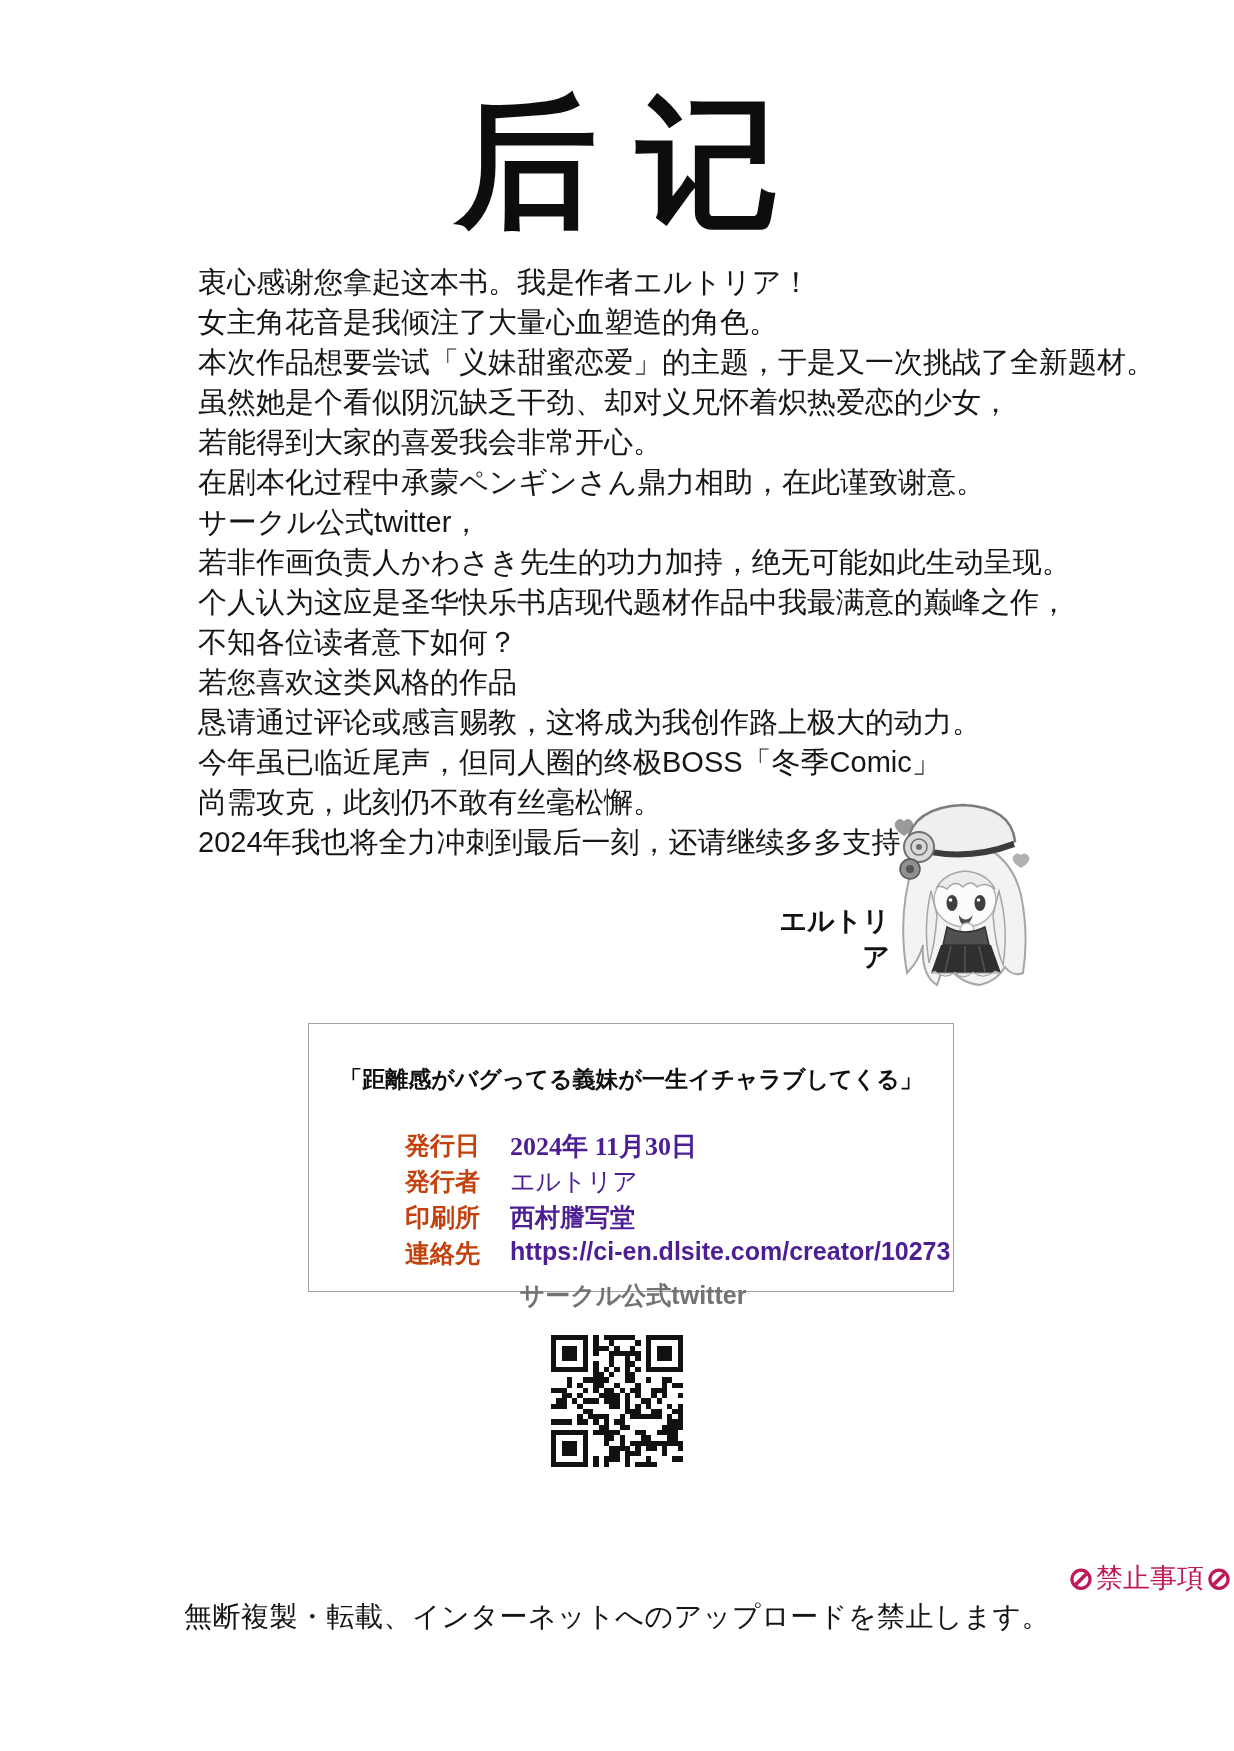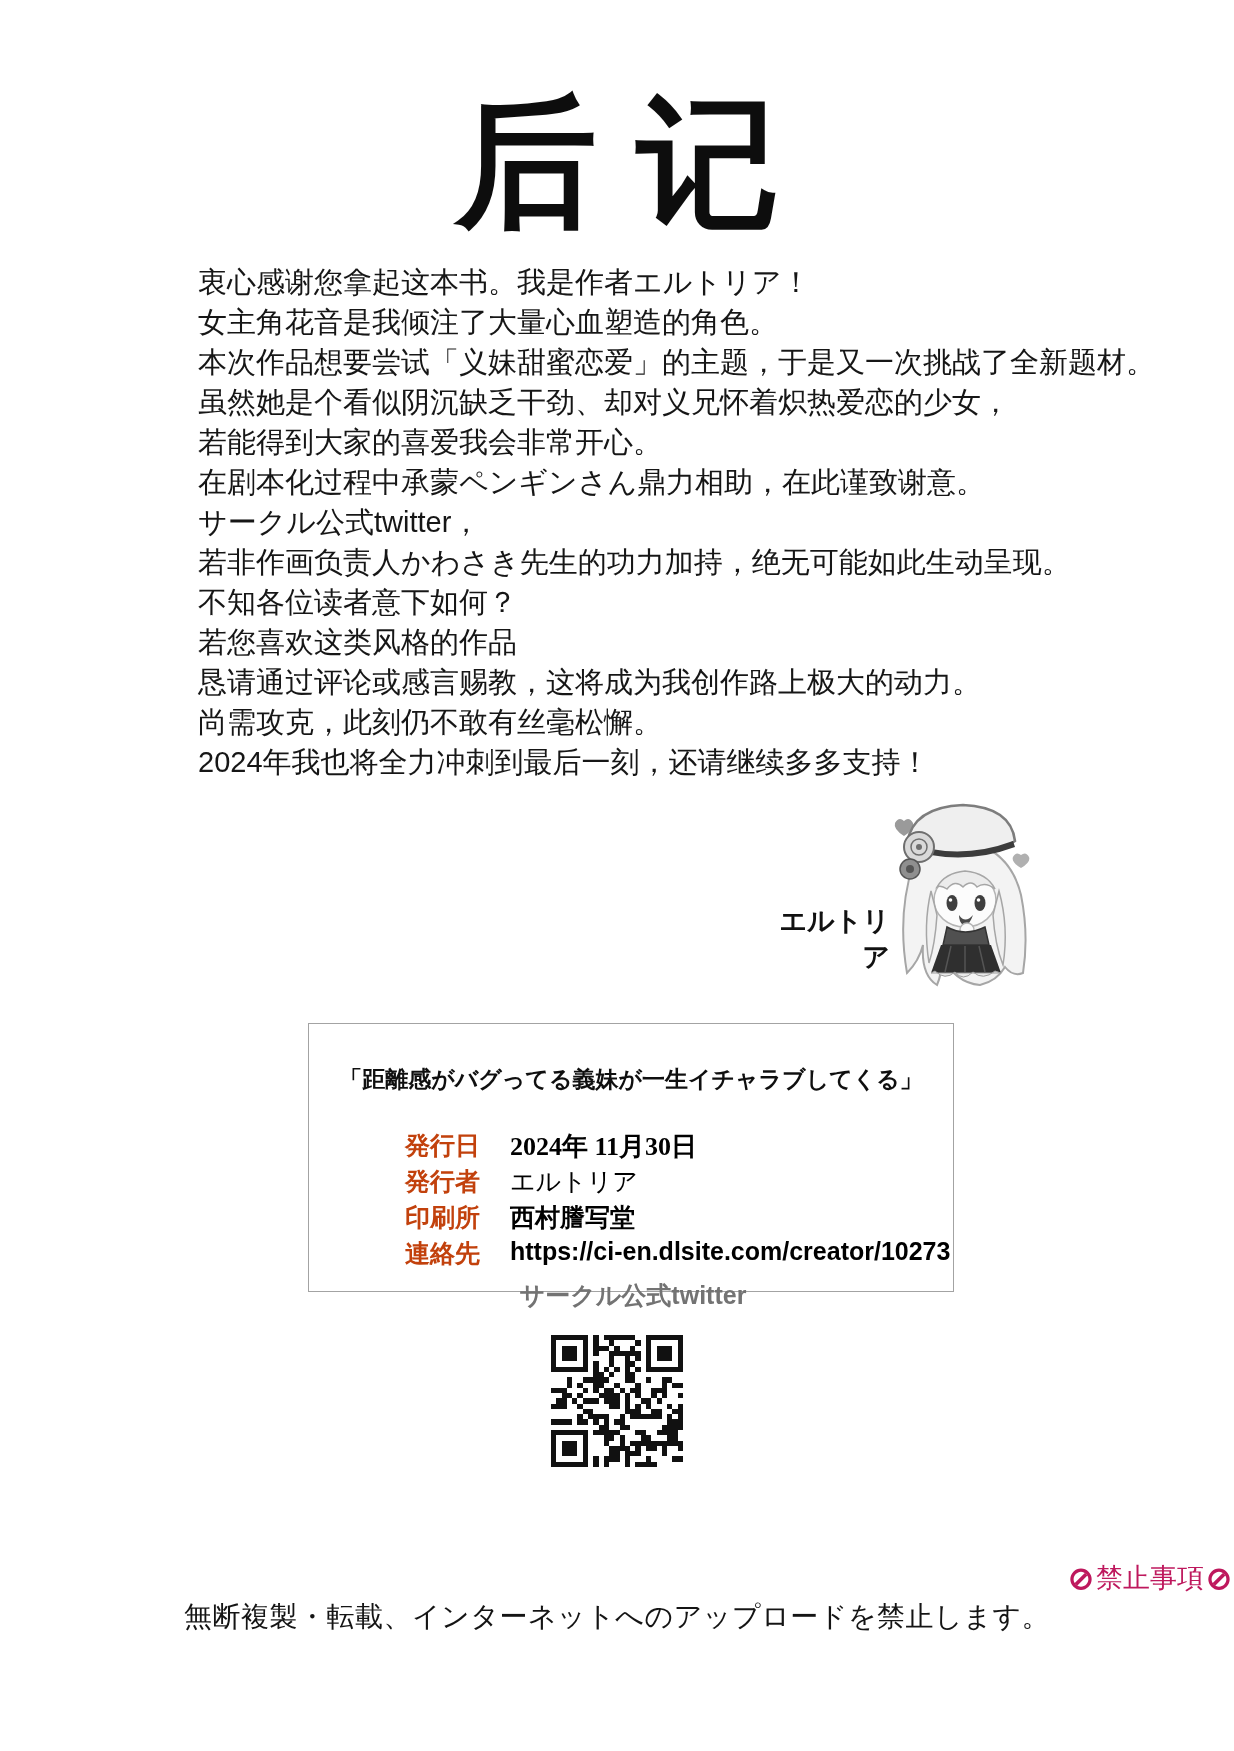--- a/index.html
+++ b/index.html
@@ -57,21 +57,21 @@
     white-space:nowrap;
   }
   .colophon-rows{margin-top:34px;}
   .colophon-row{position:relative;height:36px;}
   .colophon-row .row-label{
     position:absolute;left:96px;
     font-weight:bold;font-size:25px;color:#c2410c;
   }
   .colophon-row .row-value{
     position:absolute;left:201px;
-    font-size:25px;color:#000000;font-weight:bold;
+    font-size:25px;color:#4c1d95;font-weight:bold;
   }
   .colophon-row .row-value.serif{
     font-family:"Liberation Serif",serif;font-size:26px;
   }
   .colophon-row .row-value.plain{font-weight:normal;}
   
   .twitter-label{
     position:absolute;top:1279px;left:16px;width:100%;
     text-align:center;font-weight:bold;font-size:25px;color:#737373;
   }
@@ -102,23 +102,25 @@
 
   <div class="afterword">
     <div class="line">衷心感谢您拿起这本书。我是作者エルトリア！</div>
     <div class="line">女主角花音是我倾注了大量心血塑造的角色。</div>
     <div class="line">本次作品想要尝试「义妹甜蜜恋爱」的主题，于是又一次挑战了全新题材。</div>
     <div class="line">虽然她是个看似阴沉缺乏干劲、却对义兄怀着炽热爱恋的少女，</div>
     <div class="line">若能得到大家的喜爱我会非常开心。</div>
     <div class="line">在剧本化过程中承蒙ペンギンさん鼎力相助，在此谨致谢意。</div>
     <div class="line">サークル公式twitter，</div>
     <div class="line">若非作画负责人かわさき先生的功力加持，绝无可能如此生动呈现。</div>
+    <div class="line">个人认为这应是圣华快乐书店现代题材作品中我最满意的巅峰之作，</div>
     <div class="line">不知各位读者意下如何？</div>
     <div class="line">若您喜欢这类风格的作品</div>
     <div class="line">恳请通过评论或感言赐教，这将成为我创作路上极大的动力。</div>
+    <div class="line">今年虽已临近尾声，但同人圈的终极BOSS「冬季Comic」</div>
     <div class="line">尚需攻克，此刻仍不敢有丝毫松懈。</div>
     <div class="line">2024年我也将全力冲刺到最后一刻，还请继续多多支持！</div>
   </div>
 
   <div class="signature">エルトリア</div>
 
   <svg class="chibi" viewBox="0 0 150 195" xmlns="http://www.w3.org/2000/svg">
 
     <path d="M10 28 q4 -7 9 -2 q5 -5 9 2 q2 6 -9 13 q-11 -7 -9 -13z" fill="#9a9a9a"></path>
     <path d="M128 62 q3 -6 8 -2 q5 -4 8 2 q2 5 -8 11 q-10 -6 -8 -11z" fill="#b0b0b0"></path>

